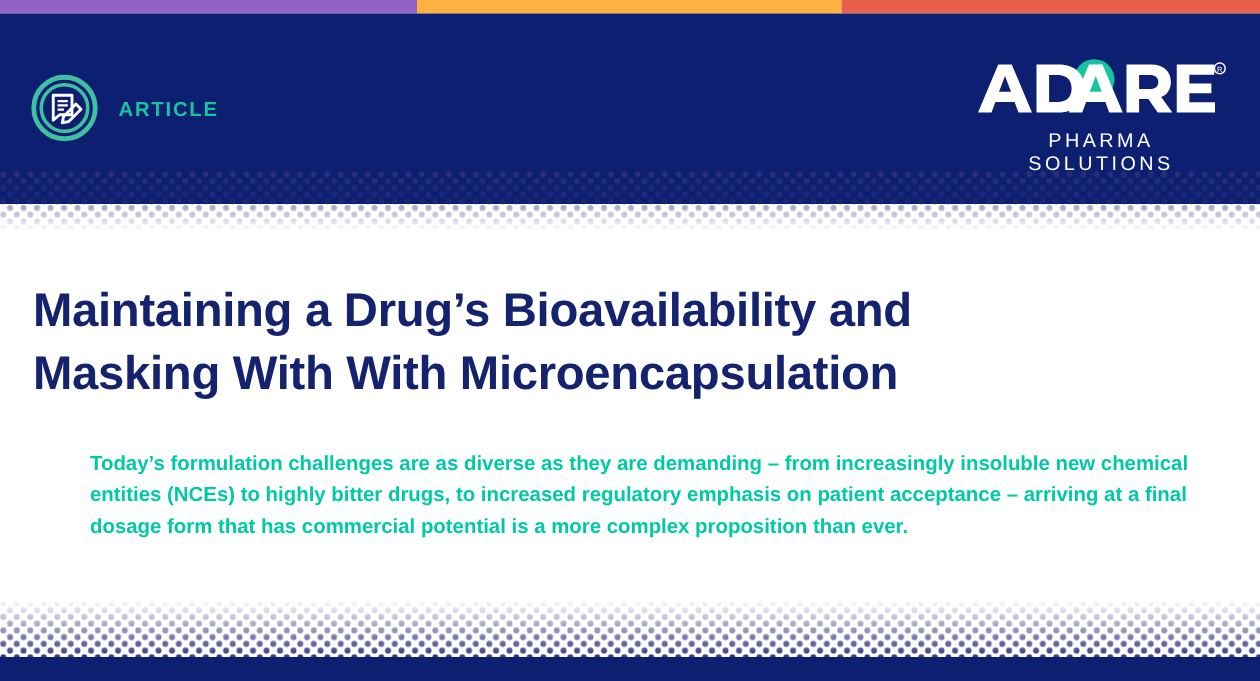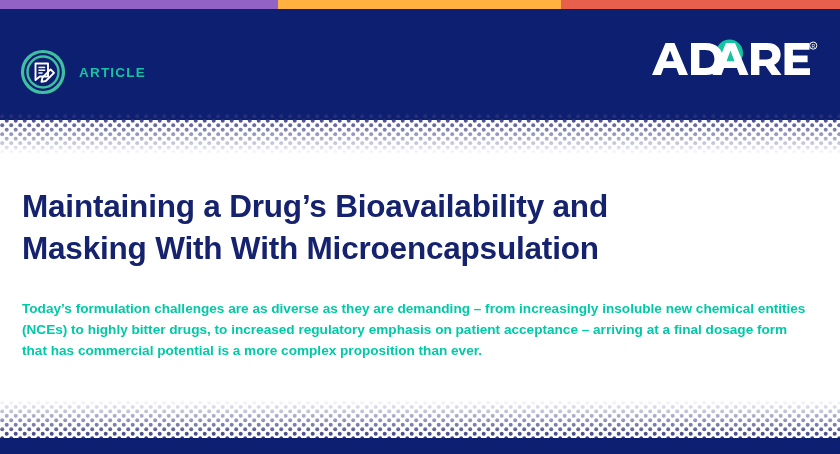--- a/index.html
+++ b/index.html
@@ -13,21 +13,21 @@
 
   
   .accent-bar { position:absolute; top:0; left:0; width:840px; height:9px; display:flex; }
   .accent-seg { height:9px; }
   .accent-purple { width:278px; background:#9063c4; }
   .accent-orange { width:283px; background:#ffb240; }
   .accent-red    { flex:1;     background:#e8604c; }
 
   
   .header {
-    position:absolute; top:9px; left:0; width:840px; height:111px;
+    position:absolute; top:9px; left:0; width:840px; height:127px;
     background:#0c1f70;
   }
 
   
   .badge { position:absolute; left:20px; top:40px; display:flex; align-items:center; }
   .badge-icon { width:46px; height:46px; display:block; }
   .badge-label {
     margin-left:13px;
     color:#18c3a2;
     font-size:13.5px;
@@ -70,20 +70,21 @@
     margin-top:26px;
     max-width:700px;
   }
   .subcopy {
     color:#00c9a7;
     font-size:13.6px;
     font-weight:bold;
     line-height:1.55;
     margin-top:28px;
     max-width:790px;
+    margin-left:38px;
   }
 </style>
 </head>
 <body>
 
 <div class="page">
 
   <div class="accent-bar">
     <div class="accent-seg accent-purple"></div>
     <div class="accent-seg accent-orange"></div>
@@ -130,20 +131,21 @@
 
           <path d="M134.5 6 L159.5 6 L159.5 12.8 L142.9 12.8 L142.9 18.6 L157.6 18.6
                    L157.6 25.2 L142.9 25.2 L142.9 31.2 L160 31.2 L160 38 L134.5 38 Z"></path>
         </g>
 
         <g>
           <circle cx="163.2" cy="8.6" r="3.6" fill="none" stroke="#ffffff" stroke-width="1"></circle>
           <text x="163.2" y="11" fill="#ffffff" font-size="5" font-family="Liberation Sans, sans-serif" text-anchor="middle">R</text>
         </g>
       </svg>
+      <div class="logo-sub">PHARMA SOLUTIONS</div>
     </div>
   </div>
 
   <svg class="halftone halftone-top" viewBox="0 0 840 40" preserveAspectRatio="none" xmlns="http://www.w3.org/2000/svg">
     <defs>
       <linearGradient id="fadeTop" x1="0" y1="0" x2="0" y2="1">
         <stop offset="0%" stop-color="#ffffff" stop-opacity="1"></stop>
         <stop offset="100%" stop-color="#ffffff" stop-opacity="0"></stop>
       </linearGradient>
       <mask id="mTop">

